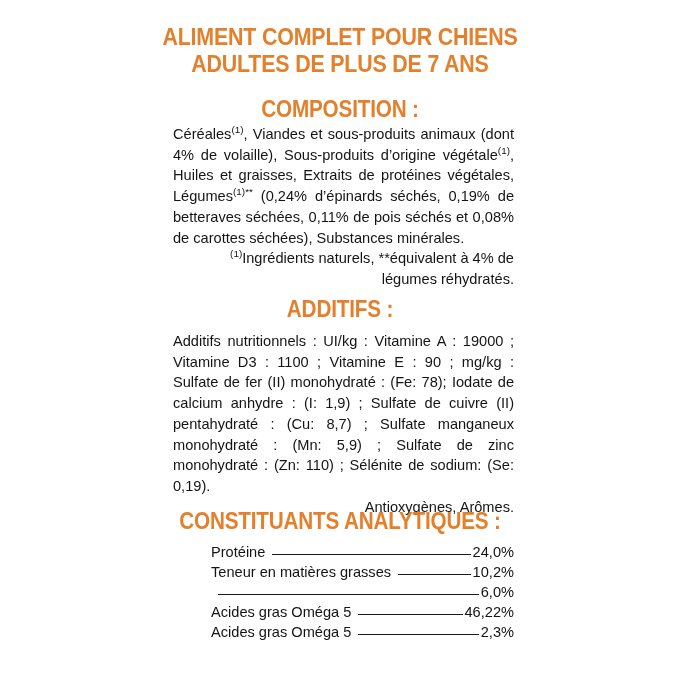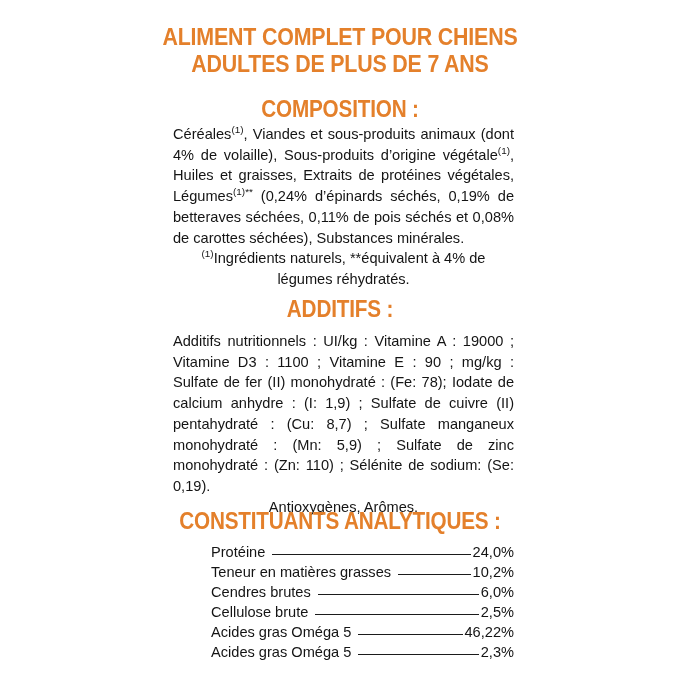--- a/index.html
+++ b/index.html
@@ -58,21 +58,21 @@
     line-height: 20.7px;
     text-align: justify;
     text-justify: inter-word;
     color: #141414;
   }
   .body-block p {
     margin: 0;
     text-align: justify;
   }
   .body-block p.last-left {
-    text-align: center;
+    text-align: right;
   }
   sup {
     font-size: 0.68em;
     vertical-align: super;
     line-height: 0;
   }
 
   
   #composition-heading { position: absolute; left: 0; top: 96px; width: 680px; }
   #composition-text    { top: 124px; }
@@ -153,28 +153,22 @@
         <span class="an-label">Protéine</span>
         <span class="an-leader"></span>
         <span class="an-value">24,0%</span>
       </div>
       <div class="an-row">
         <span class="an-label">Teneur en matières grasses</span>
         <span class="an-leader"></span>
         <span class="an-value">10,2%</span>
       </div>
       <div class="an-row">
-        <span class="an-label">Cendres brutes</span>
         <span class="an-leader"></span>
         <span class="an-value">6,0%</span>
-      </div>
-      <div class="an-row">
-        <span class="an-label">Cellulose brute</span>
-        <span class="an-leader"></span>
-        <span class="an-value">2,5%</span>
       </div>
       <div class="an-row">
         <span class="an-label">Acides gras Oméga 5</span>
         <span class="an-leader"></span>
         <span class="an-value">46,22%</span>
       </div>
       <div class="an-row">
         <span class="an-label">Acides gras Oméga 5</span>
         <span class="an-leader"></span>
         <span class="an-value">2,3%</span>

